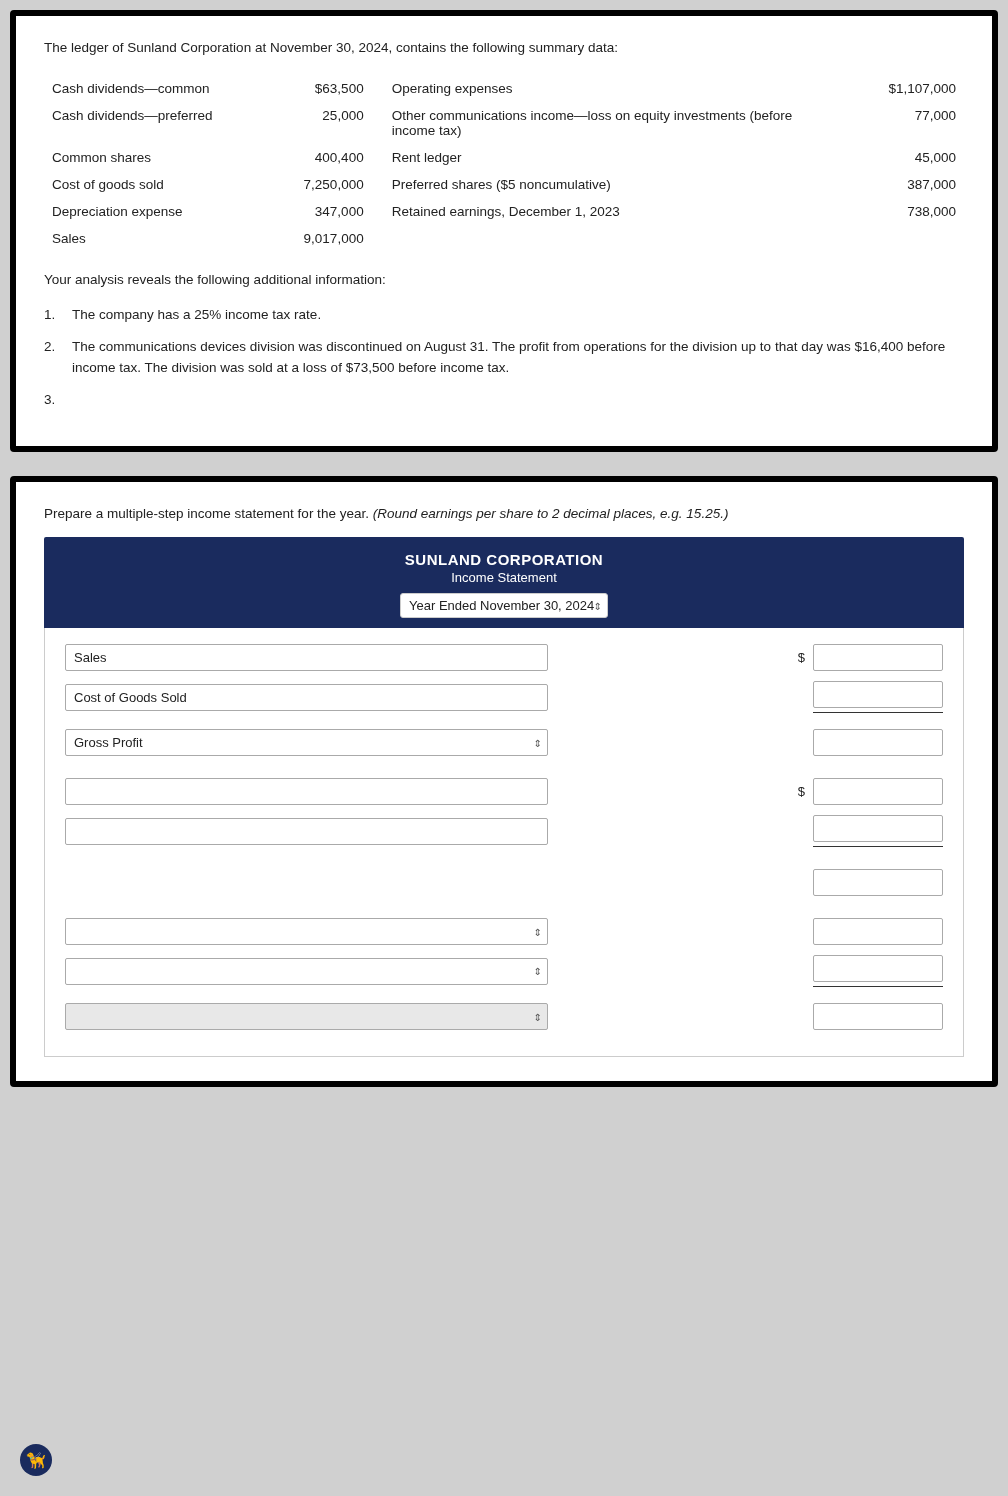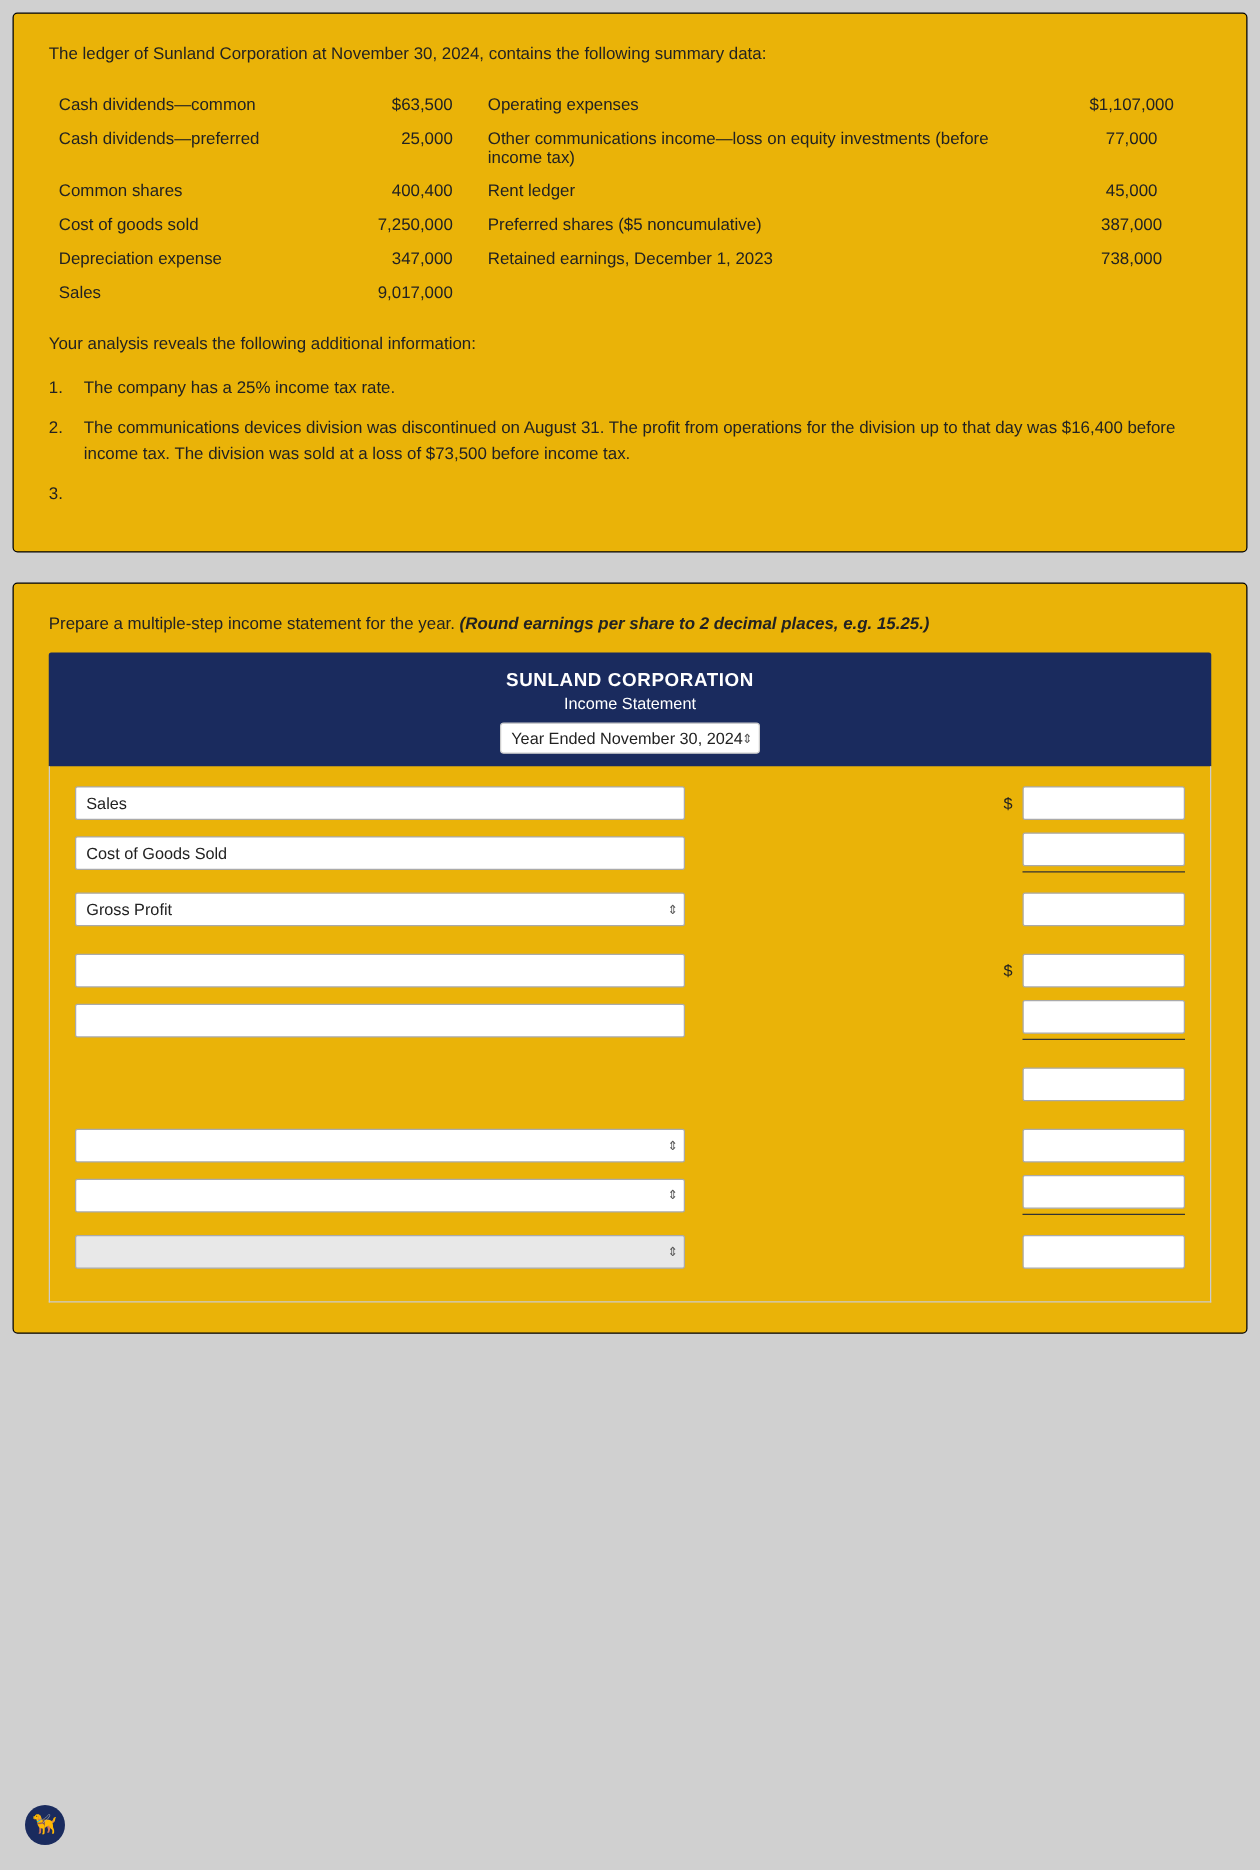--- a/index.html
+++ b/index.html
@@ -4,22 +4,22 @@
   <style>
     * { box-sizing: border-box; margin: 0; padding: 0; }
     body {
       font-family: Arial, sans-serif;
       font-size: 14px;
       background: #d0d0d0;
       padding: 10px;
     }
 
     .card {
-      background: #eab308;
-      border: 1px solid #000000;
+      background: #ffffff;
+      border: 6px solid #000000;
       border-radius: 4px;
       padding: 24px 28px;
       margin-bottom: 24px;
     }
 
     .intro-text {
       font-size: 13.5px;
       margin-bottom: 20px;
       color: #222;
     }
@@ -33,21 +33,21 @@
     .ledger-table td {
       padding: 6px 8px;
       vertical-align: top;
       font-size: 13.5px;
       color: #222;
     }
 
     .ledger-table .label-col { width: 160px; }
     .ledger-table .value-col { width: 100px; text-align: right; }
     .ledger-table .label-col2 { width: 370px; padding-left: 20px; }
-    .ledger-table .value-col2 { width: 100px; text-align: center; }
+    .ledger-table .value-col2 { width: 100px; text-align: right; }
 
     .additional-info {
       font-size: 13.5px;
       color: #222;
       margin-bottom: 8px;
     }
 
     .numbered-list {
       list-style: none;
       padding: 0;
@@ -68,21 +68,21 @@
 
     
     .prepare-text {
       font-size: 13.5px;
       margin-bottom: 16px;
       color: #222;
     }
 
     .prepare-text em {
       font-style: italic;
-      font-weight: bold;
+      font-weight: normal;
     }
 
     .income-header {
       background: #1a2b5e;
       color: #fff;
       text-align: center;
       padding: 14px 10px 10px;
       border-radius: 2px 2px 0 0;
     }
 

